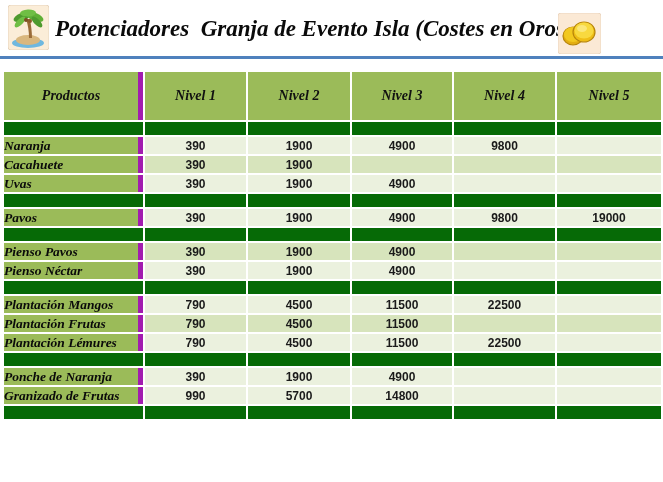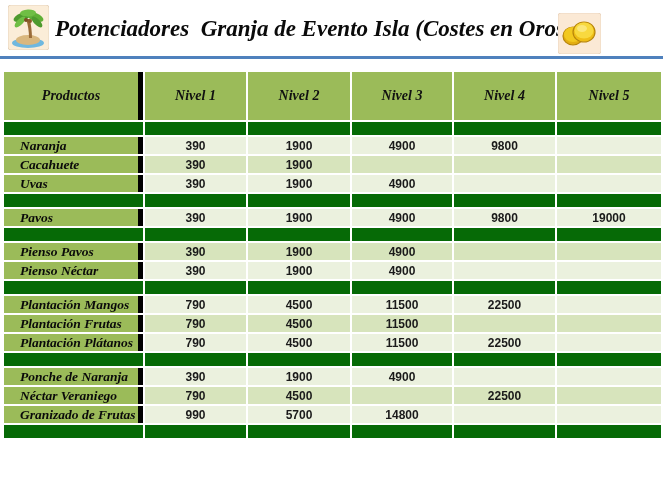--- a/index.html
+++ b/index.html
@@ -31,28 +31,28 @@
   }
   .cost-table th,.cost-table td{
     padding:0;margin:0;overflow:hidden;white-space:nowrap;
   }
   th.col-head{
     height:48px;background:#9BBB59;color:#111;
     font-family:"Liberation Serif",serif;
     font-size:14px;font-weight:bold;font-style:italic;
     text-align:center;vertical-align:middle;
   }
-  th.product-col,td.product-cell{border-right:5px solid #000000;}
+  th.product-col,td.product-cell{border-right:5px solid #a21caf;}
   tr.sep-row td{height:13px;background:#066A06;}
   tr.data-row td{height:17px;vertical-align:middle;}
   td.product-cell{
     background:#9BBB59;color:#0a0a0a;
     font-family:"Liberation Serif",serif;
     font-size:13.5px;font-weight:bold;font-style:italic;
-    text-align:left;padding-left:16px;
+    text-align:left;
   }
   td.value-cell{
     font-family:"Liberation Sans",sans-serif;
     font-size:12px;font-weight:bold;color:#1a1a1a;text-align:center;
   }
   tr.shade-light td.value-cell{background:#EBF1DE;}
   tr.shade-shaded td.value-cell{background:#D7E4BC;}
 </style>
 </head>
 <body>
@@ -197,21 +197,21 @@
       </tr>
       <tr class="data-row shade-shaded">
         <td class="product-cell">Plantación Frutas</td>
         <td class="value-cell">790</td>
         <td class="value-cell">4500</td>
         <td class="value-cell">11500</td>
         <td class="value-cell"></td>
         <td class="value-cell"></td>
       </tr>
       <tr class="data-row shade-light">
-        <td class="product-cell">Plantación Plátanos</td>
+        <td class="product-cell">Plantación Lémures</td>
         <td class="value-cell">790</td>
         <td class="value-cell">4500</td>
         <td class="value-cell">11500</td>
         <td class="value-cell">22500</td>
         <td class="value-cell"></td>
       </tr>
       <tr class="sep-row">
         <td class="product-cell-border product-col"></td>
         <td></td>
         <td></td>
@@ -220,28 +220,20 @@
         <td></td>
       </tr>
       <tr class="data-row shade-light">
         <td class="product-cell">Ponche de Naranja</td>
         <td class="value-cell">390</td>
         <td class="value-cell">1900</td>
         <td class="value-cell">4900</td>
         <td class="value-cell"></td>
         <td class="value-cell"></td>
       </tr>
-      <tr class="data-row shade-shaded">
-        <td class="product-cell">Néctar Veraniego</td>
-        <td class="value-cell">790</td>
-        <td class="value-cell">4500</td>
-        <td class="value-cell"></td>
-        <td class="value-cell">22500</td>
-        <td class="value-cell"></td>
-      </tr>
       <tr class="data-row shade-light">
         <td class="product-cell">Granizado de Frutas</td>
         <td class="value-cell">990</td>
         <td class="value-cell">5700</td>
         <td class="value-cell">14800</td>
         <td class="value-cell"></td>
         <td class="value-cell"></td>
       </tr>
       <tr class="sep-row">
         <td class="product-cell-border product-col"></td>

